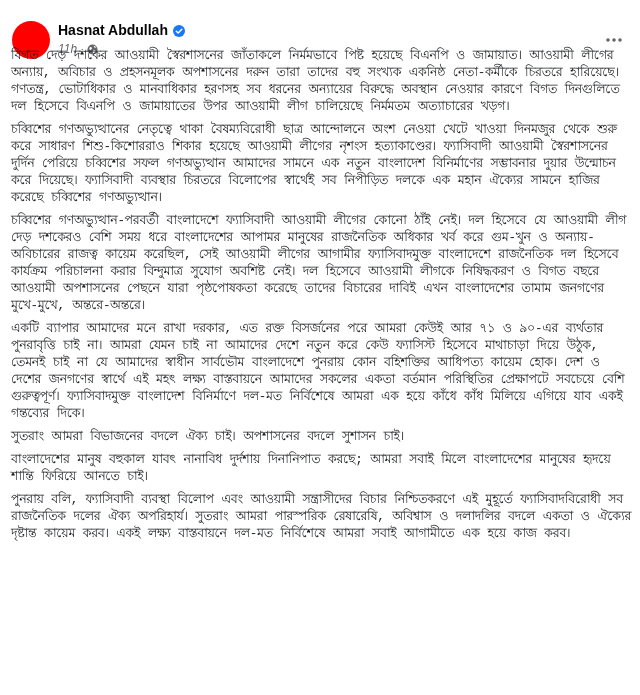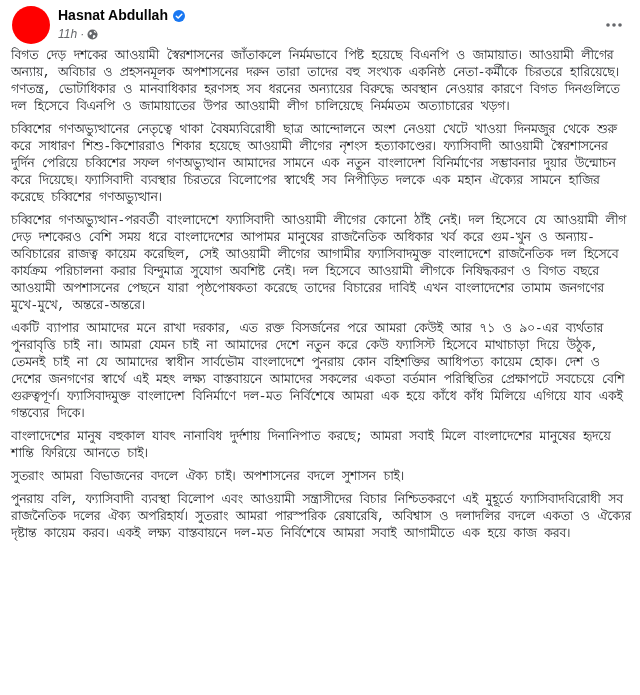--- a/index.html
+++ b/index.html
@@ -11,21 +11,21 @@
       width: 640px;
       height: 695px;
       overflow: hidden;
       font-family: "DejaVu Sans", "Liberation Sans", sans-serif;
       color: #050505;
       position: relative;
     }
     .post-header {
       position: absolute;
       left: 0;
-      top: 1px;
+      top: 16px;
       width: 640px;
       height: 42px;
     }
     .avatar {
       position: absolute;
       left: 12px;
       top: 5px;
       width: 38px;
       height: 38px;
       border-radius: 50%;
@@ -129,16 +129,16 @@
       <circle cx="14" cy="2" r="1.8" fill="#65676b"></circle>
     </svg>
   </div>
 </div>
 
 <div class="post-body">
   <p class="paragraph">বিগত দেড় দশকের আওয়ামী স্বৈরশাসনের জাঁতাকলে নির্মমভাবে পিষ্ট হয়েছে বিএনপি ও জামায়াত। আওয়ামী লীগের অন্যায়, অবিচার ও প্রহসনমূলক অপশাসনের দরুন তারা তাদের বহু সংখ্যক একনিষ্ঠ নেতা-কর্মীকে চিরতরে হারিয়েছে। গণতন্ত্র, ভোটাধিকার ও মানবাধিকার হরণসহ সব ধরনের অন্যায়ের বিরুদ্ধে অবস্থান নেওয়ার কারণে বিগত দিনগুলিতে দল হিসেবে বিএনপি ও জামায়াতের উপর আওয়ামী লীগ চালিয়েছে নির্মমতম অত্যাচারের খড়গ।</p>
   <p class="paragraph">চব্বিশের গণঅভ্যুত্থানের নেতৃত্বে থাকা বৈষম্যবিরোধী ছাত্র আন্দোলনে অংশ নেওয়া খেটে খাওয়া দিনমজুর থেকে শুরু করে সাধারণ শিশু-কিশোররাও শিকার হয়েছে আওয়ামী লীগের নৃশংস হত্যাকাণ্ডের। ফ্যাসিবাদী আওয়ামী স্বৈরশাসনের দুর্দিন পেরিয়ে চব্বিশের সফল গণঅভ্যুত্থান আমাদের সামনে এক নতুন বাংলাদেশ বিনির্মাণের সম্ভাবনার দুয়ার উন্মোচন করে দিয়েছে। ফ্যাসিবাদী ব্যবস্থার চিরতরে বিলোপের স্বার্থেই সব নিপীড়িত দলকে এক মহান ঐক্যের সামনে হাজির করেছে চব্বিশের গণঅভ্যুত্থান।</p>
   <p class="paragraph">চব্বিশের গণঅভ্যুত্থান-পরবর্তী বাংলাদেশে ফ্যাসিবাদী আওয়ামী লীগের কোনো ঠাঁই নেই। দল হিসেবে যে আওয়ামী লীগ দেড় দশকেরও বেশি সময় ধরে বাংলাদেশের আপামর মানুষের রাজনৈতিক অধিকার খর্ব করে গুম-খুন ও অন্যায়-অবিচারের রাজত্ব কায়েম করেছিল, সেই আওয়ামী লীগের আগামীর ফ্যাসিবাদমুক্ত বাংলাদেশে রাজনৈতিক দল হিসেবে কার্যক্রম পরিচালনা করার বিন্দুমাত্র সুযোগ অবশিষ্ট নেই। দল হিসেবে আওয়ামী লীগকে নিষিদ্ধকরণ ও বিগত বছরে আওয়ামী অপশাসনের পেছনে যারা পৃষ্ঠপোষকতা করেছে তাদের বিচারের দাবিই এখন বাংলাদেশের তামাম জনগণের মুখে-মুখে, অন্তরে-অন্তরে।</p>
   <p class="paragraph">একটি ব্যাপার আমাদের মনে রাখা দরকার, এত রক্ত বিসর্জনের পরে আমরা কেউই আর ৭১ ও ৯০-এর ব্যর্থতার পুনরাবৃত্তি চাই না। আমরা যেমন চাই না আমাদের দেশে নতুন করে কেউ ফ্যাসিস্ট হিসেবে মাথাচাড়া দিয়ে উঠুক, তেমনই চাই না যে আমাদের স্বাধীন সার্বভৌম বাংলাদেশে পুনরায় কোন বহিশক্তির আধিপত্য কায়েম হোক। দেশ ও দেশের জনগণের স্বার্থে এই মহৎ লক্ষ্য বাস্তবায়নে আমাদের সকলের একতা বর্তমান পরিস্থিতির প্রেক্ষাপটে সবচেয়ে বেশি গুরুত্বপূর্ণ। ফ্যাসিবাদমুক্ত বাংলাদেশ বিনির্মাণে দল-মত নির্বিশেষে আমরা এক হয়ে কাঁধে কাঁধ মিলিয়ে এগিয়ে যাব একই গন্তব্যের দিকে।</p>
+  <p class="paragraph">সুতরাং আমরা বিভাজনের বদলে ঐক্য চাই। অপশাসনের বদলে সুশাসন চাই।</p>
   <p class="paragraph"> বাংলাদেশের মানুষ বহুকাল যাবৎ নানাবিধ দুর্দশায় দিনানিপাত করছে; আমরা সবাই মিলে বাংলাদেশের মানুষের হৃদয়ে শান্তি ফিরিয়ে আনতে চাই।</p>
-  <p class="paragraph">সুতরাং আমরা বিভাজনের বদলে ঐক্য চাই। অপশাসনের বদলে সুশাসন চাই।</p>
   <p class="paragraph">পুনরায় বলি, ফ্যাসিবাদী ব্যবস্থা বিলোপ এবং আওয়ামী সন্ত্রাসীদের বিচার নিশ্চিতকরণে এই মুহূর্তে ফ্যাসিবাদবিরোধী সব রাজনৈতিক দলের ঐক্য অপরিহার্য। সুতরাং আমরা পারস্পরিক রেষারেষি, অবিশ্বাস ও দলাদলির বদলে একতা ও ঐক্যের দৃষ্টান্ত কায়েম করব। একই লক্ষ্য বাস্তবায়নে দল-মত নির্বিশেষে আমরা সবাই আগামীতে এক হয়ে কাজ করব।</p>
 </div>
 
 </body></html>

